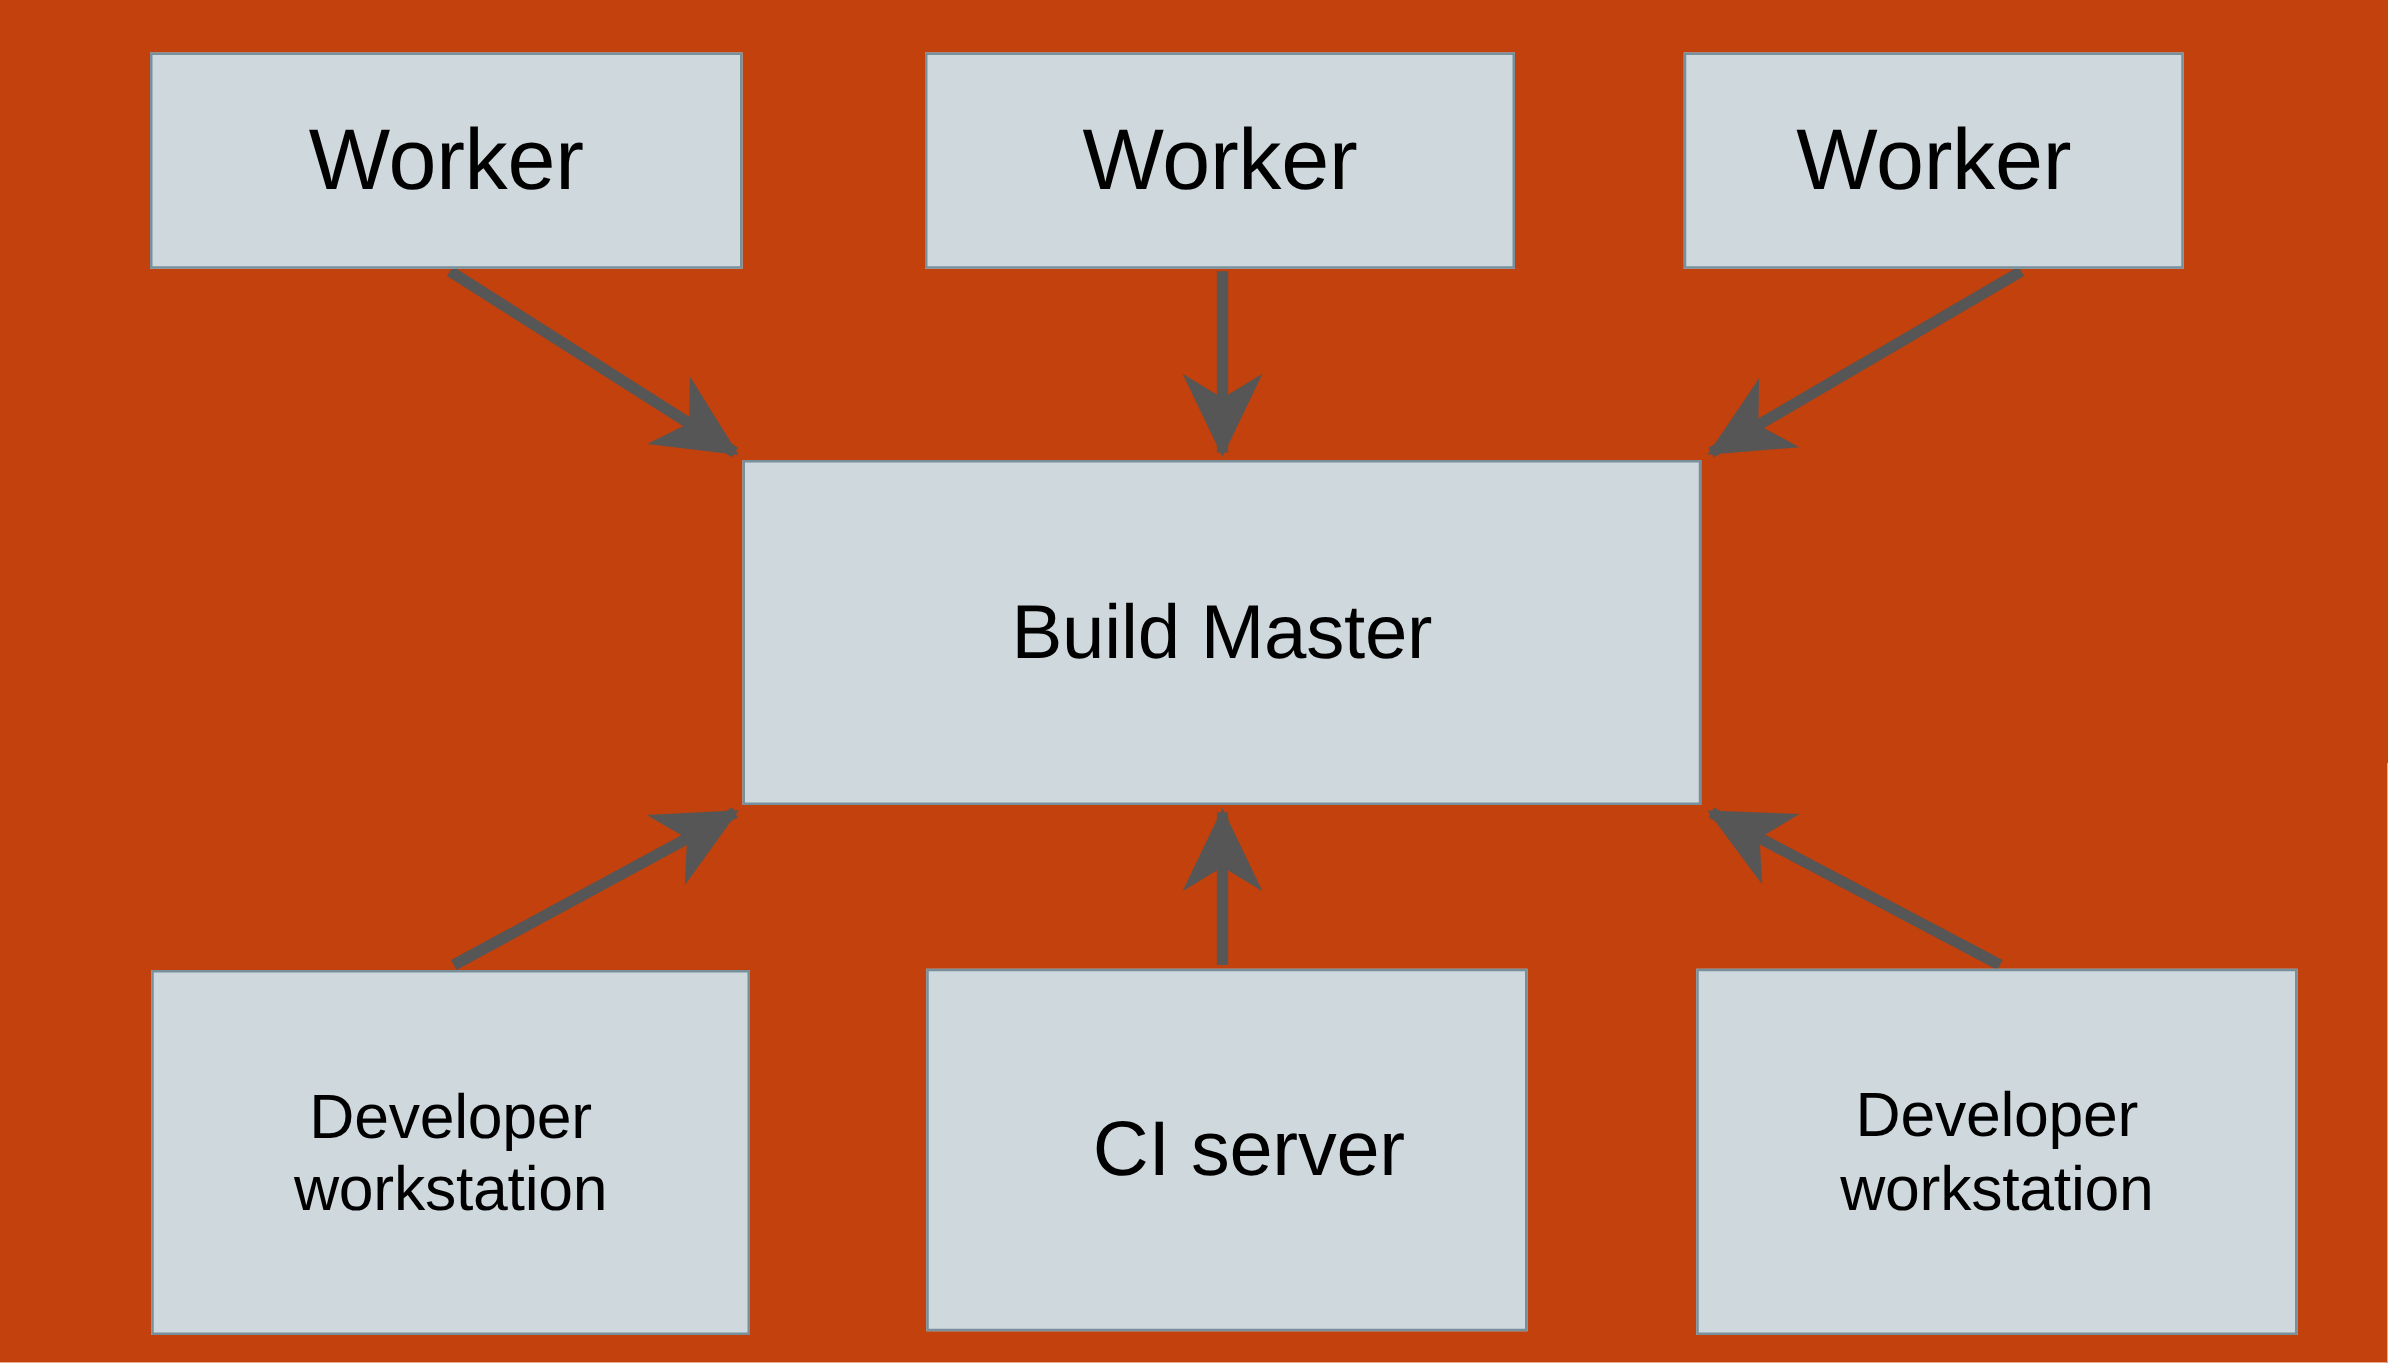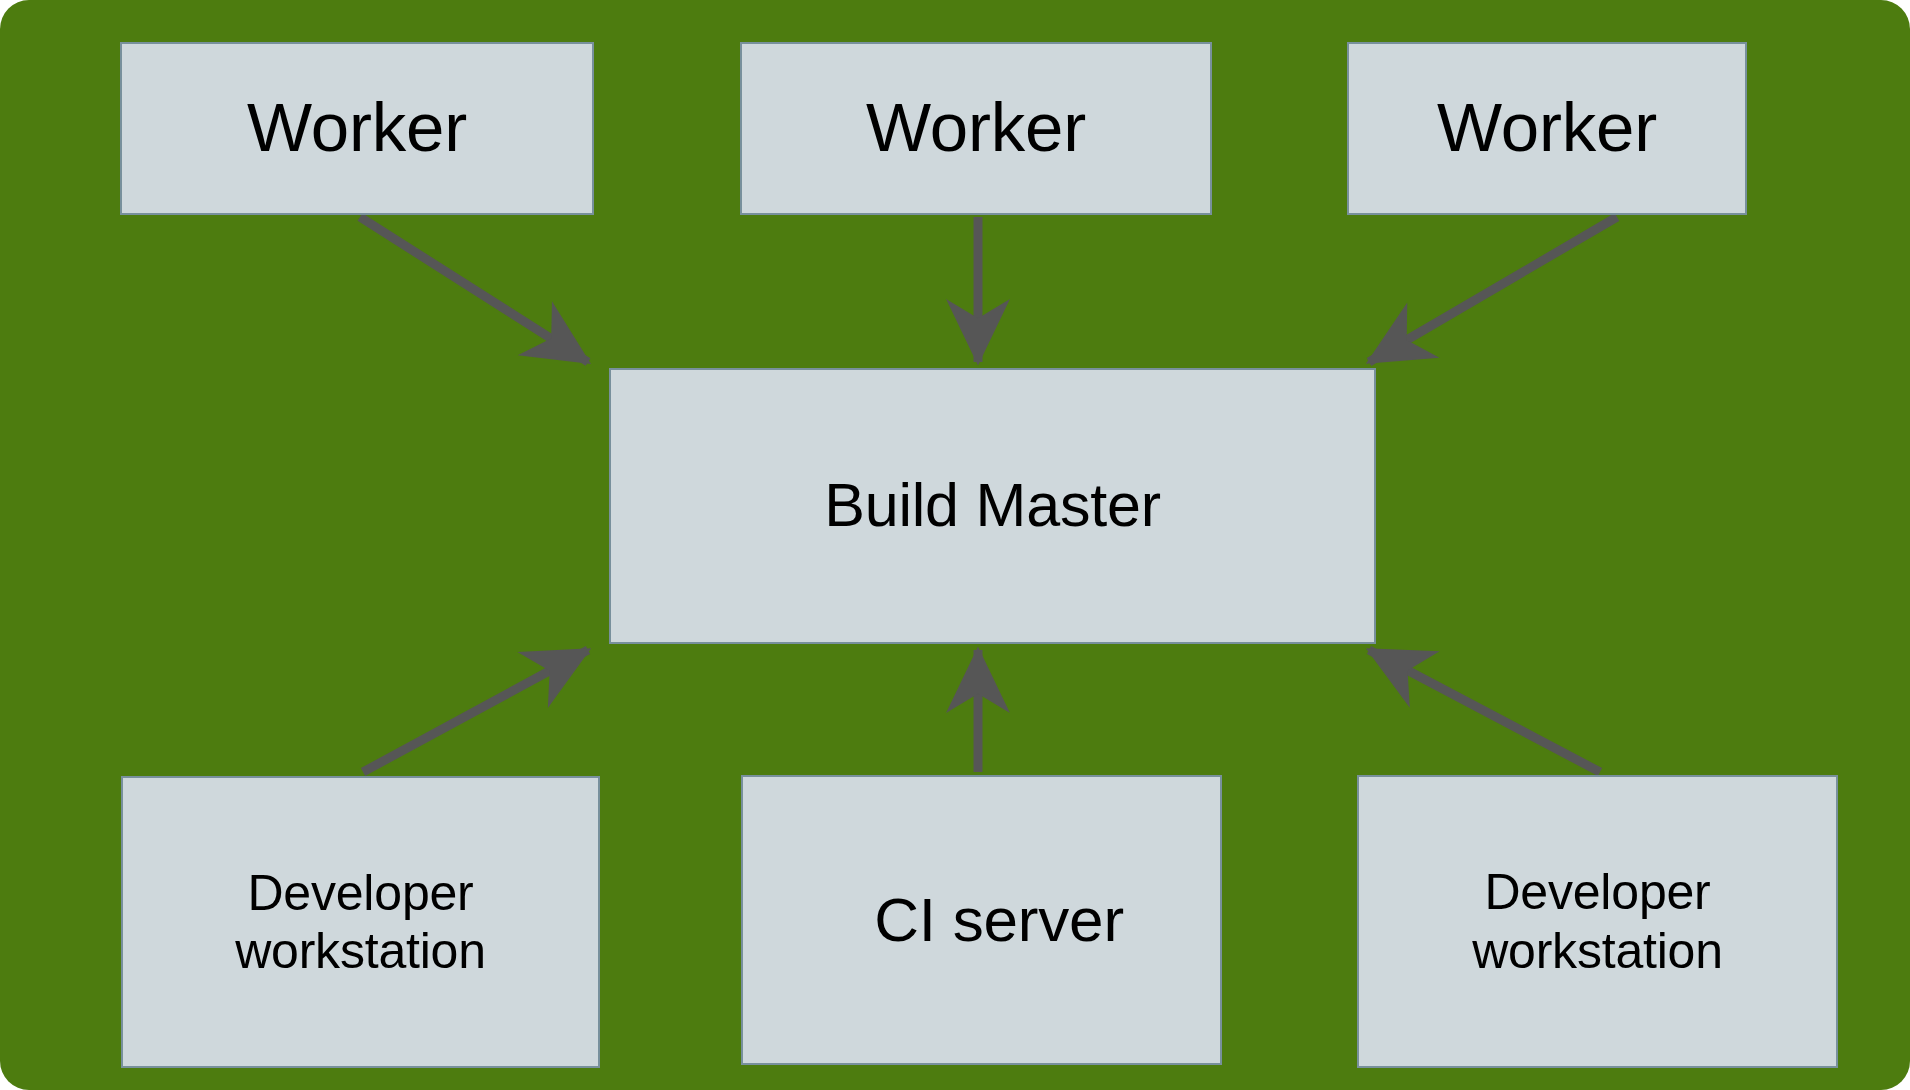--- a/index.html
+++ b/index.html
@@ -8,23 +8,22 @@
     padding: 0;
     background: #ffffff;
   }
   body {
     font-family: "Liberation Sans", sans-serif;
   }
   #canvas {
     position: relative;
     width: 1910px;
     height: 1090px;
-    background: #4d7c0f;
+    background: #c2410c;
     overflow: hidden;
-    border-radius: 29px;
   }
   #edge-layer {
     position: absolute;
     left: 0;
     top: 0;
     width: 1910px;
     height: 1090px;
     pointer-events: none;
   }
   .node {
@@ -42,21 +41,21 @@
     color: #000000;
     font-family: "Liberation Sans", sans-serif;
     font-weight: 400;
     line-height: 1.17;
     white-space: pre-line;
     letter-spacing: -0.2px;
   }
   .node-worker-left   { left: 120px;  top: 42px;  width: 474px; height: 173px; }
   .node-worker-mid    { left: 740px;  top: 42px;  width: 472px; height: 173px; }
   .node-worker-right  { left: 1347px; top: 42px;  width: 400px; height: 173px; }
-  .node-build-master  { left: 594px;  top: 368px; width: 767px; height: 276px; margin-left: 15px; }
+  .node-build-master  { left: 594px;  top: 368px; width: 767px; height: 276px; }
   .node-dev-left      { left: 121px;  top: 776px; width: 479px; height: 292px; }
   .node-ci-server     { left: 741px;  top: 775px; width: 481px; height: 290px; padding-left: 35px; }
   .node-dev-right     { left: 1357px; top: 775px; width: 481px; height: 293px; }
 
   .node-worker-left  .node-label,
   .node-worker-mid   .node-label,
   .node-worker-right .node-label { font-size: 69px; }
   .node-build-master .node-label { font-size: 61px; }
   .node-dev-left     .node-label,
   .node-dev-right    .node-label { font-size: 50px; }

